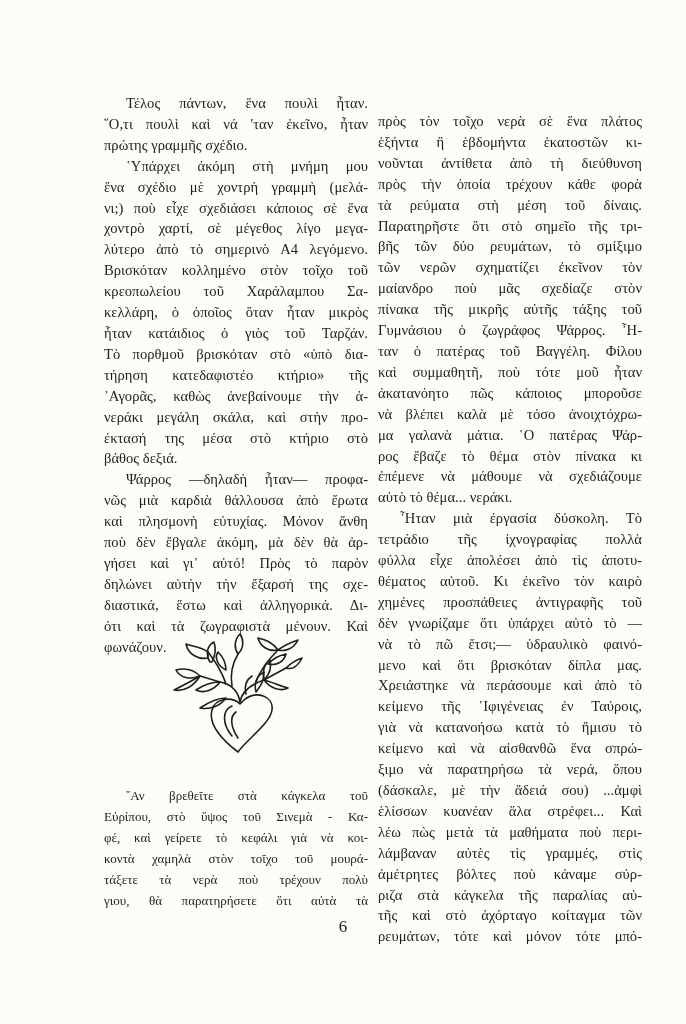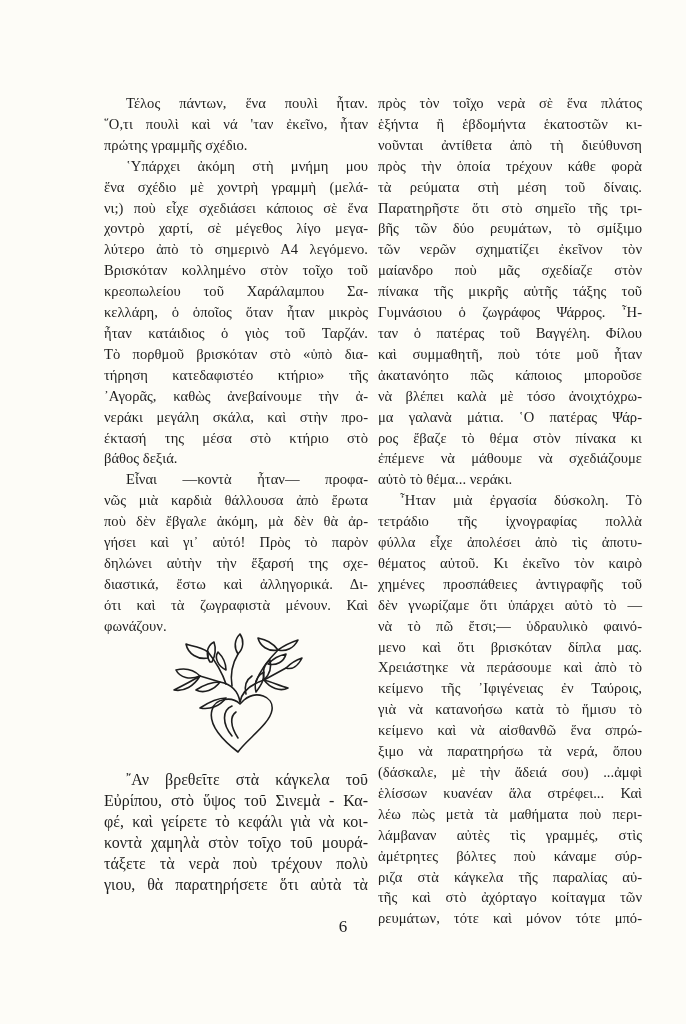--- a/index.html
+++ b/index.html
@@ -14,33 +14,33 @@
   .col {
     position: absolute;
     top: 93px;
     width: 264px;
     font-size: 14.6px;
     line-height: 20.9px;
     text-align: justify;
     hyphens: none;
   }
   .col.left { left: 104px; }
-  .col.right { left: 378px; }
+  .col.right { left: 378px; margin-top: 18px; }
   .line { display: block; text-align: justify; text-align-last: justify; white-space: nowrap; }
   .line.last { text-align-last: left; }
   .illus {
     position: absolute;
     left: 160px; top: 624px;
     width: 160px; height: 150px;
   }
   .left-bottom {
     position: absolute;
-    left: 104px; top: 770px;
+    left: 104px; top: 786px;
     width: 264px;
-    font-size: 16px;
+    font-size: 13px;
     line-height: 20.9px;
   }
   .page-number {
     position: absolute;
     left: 0; width: 686px;
     top: 917px;
     text-align: center;
     font-size: 17px;
   }
 </style>
@@ -59,22 +59,23 @@
     <span class="line">Βρισκόταν κολλημένο στὸν τοῖχο τοῦ</span>
     <span class="line">κρεοπωλείου τοῦ Χαράλαμπου Σα-</span>
     <span class="line">κελλάρη, ὁ ὁποῖος ὅταν ἦταν μικρὸς</span>
     <span class="line">ἦταν κατάιδιος ὁ γιὸς τοῦ Ταρζάν.</span>
     <span class="line">Τὸ πορθμοῦ βρισκόταν στὸ «ὑπὸ δια-</span>
     <span class="line">τήρηση κατεδαφιστέο κτήριο» τῆς</span>
     <span class="line">᾿Αγορᾶς, καθὼς ἀνεβαίνουμε τὴν ἀ-</span>
     <span class="line">νεράκι μεγάλη σκάλα, καὶ στὴν προ-</span>
     <span class="line">έκτασή της μέσα στὸ κτήριο στὸ</span>
     <span class="line last">βάθος δεξιά.</span>
-    <span class="line" style="padding-left: 22px;">Εἶναι —κοντὰ ἦταν— προφα-</span>
+    <span class="line" style="padding-left: 22px;">Ψάρρος —δηλαδὴ ἦταν— προφα-</span>
     <span class="line">νῶς μιὰ καρδιὰ θάλλουσα ἀπὸ ἔρωτα</span>
+    <span class="line">καὶ πλησμονὴ εὐτυχίας. Μόνον ἄνθη</span>
     <span class="line">ποὺ δὲν ἔβγαλε ἀκόμη, μὰ δὲν θὰ ἀρ-</span>
     <span class="line">γήσει καὶ γι᾿ αὐτό! Πρὸς τὸ παρὸν</span>
     <span class="line">δηλώνει αὐτὴν τὴν ἔξαρσή της σχε-</span>
     <span class="line">διαστικά, ἔστω καὶ ἀλληγορικά. Δι-</span>
     <span class="line">ότι καὶ τὰ ζωγραφιστὰ μένουν. Καὶ</span>
     <span class="line last">φωνάζουν.</span>
   </div>
 
 <svg class="illus" viewBox="0 0 160 150" fill="none" stroke="#1e1e1e" stroke-width="1.6" stroke-linecap="round" stroke-linejoin="round">
   <g>

